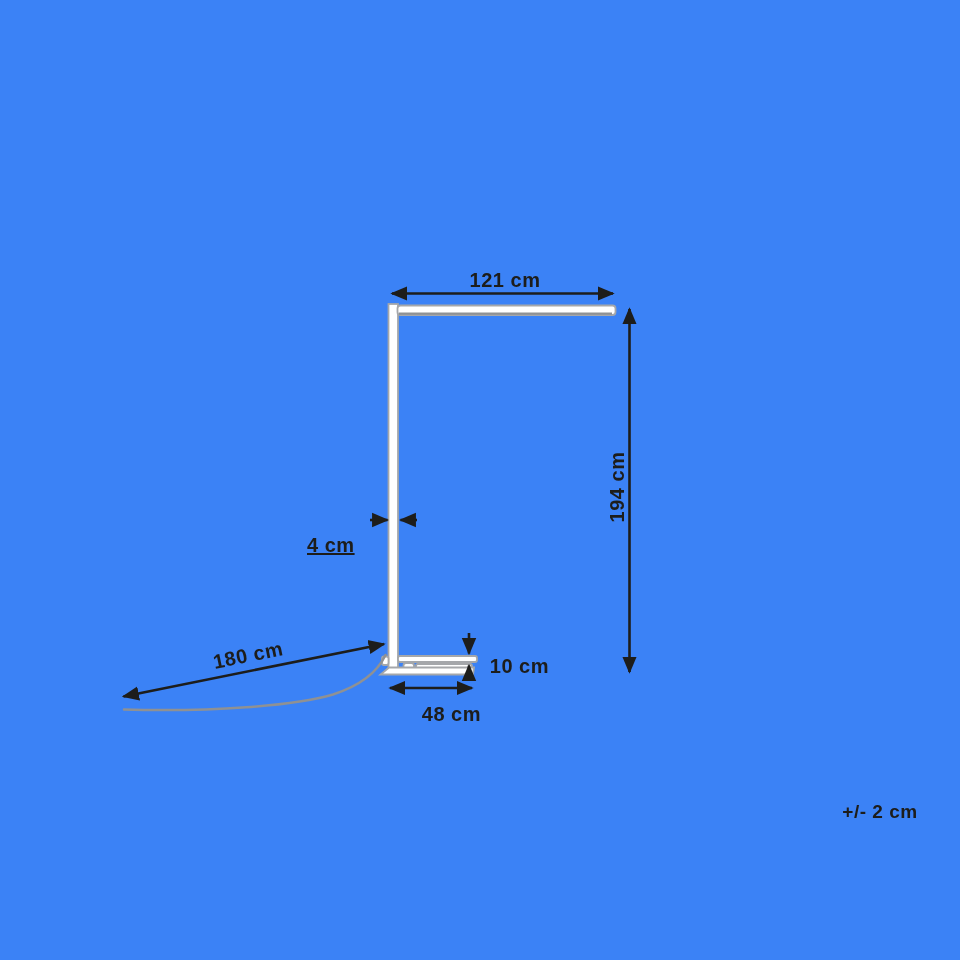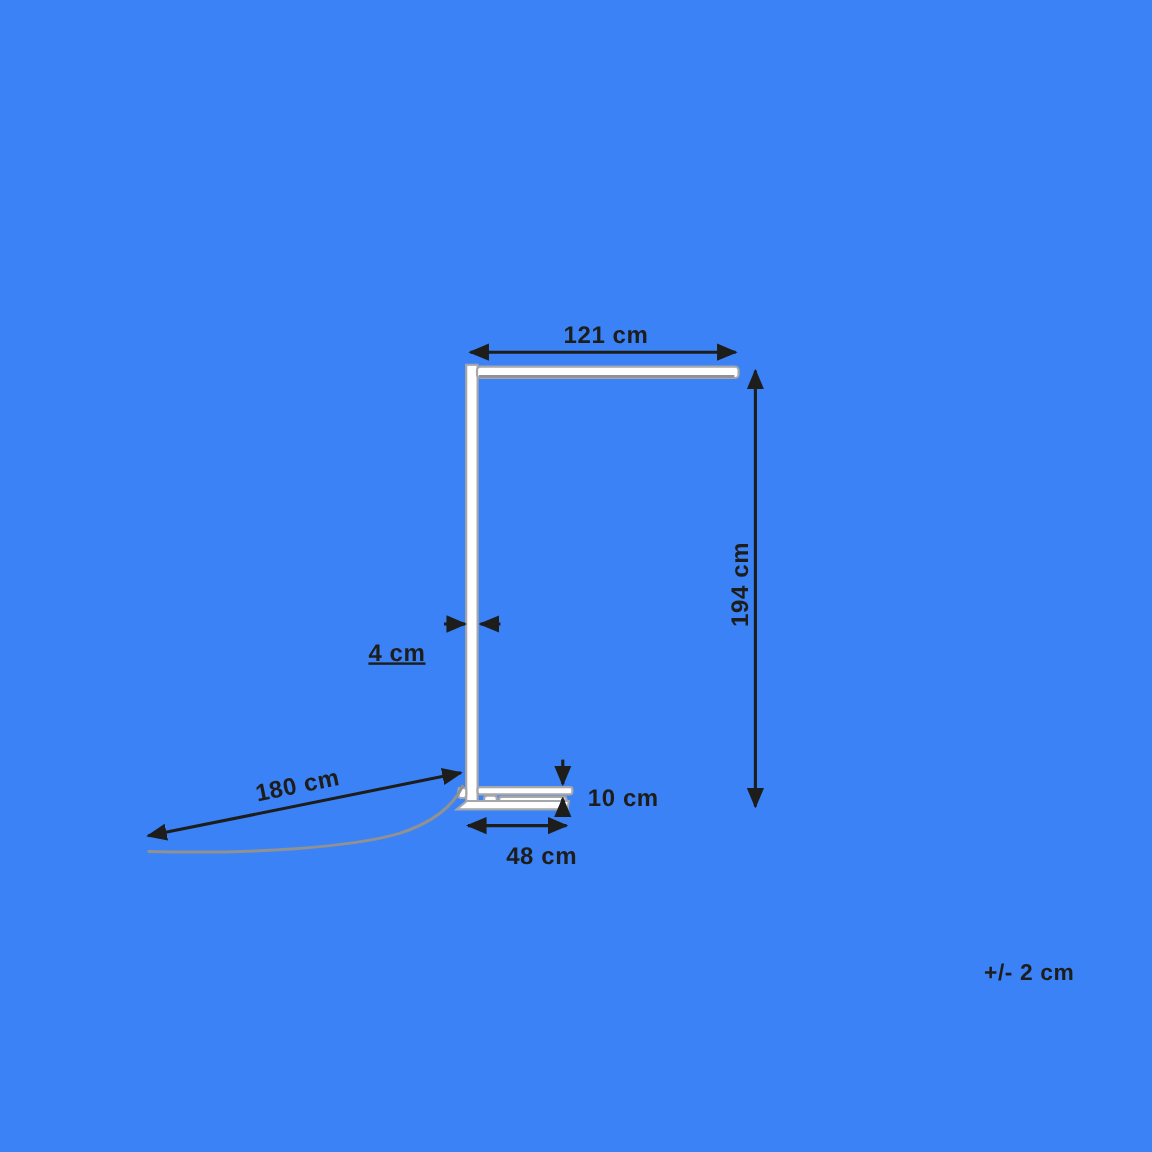--- a/index.html
+++ b/index.html
@@ -30,21 +30,21 @@
     line-height: 1;
     white-space: nowrap;
     letter-spacing: 0.5px;
   }
   .label-width      { left: 455px; top: 270px; width: 100px; text-align: center; }
   .label-height     { left: 617px; top: 487px; transform: translate(-50%,-50%) rotate(-90deg); transform-origin: center; }
   .label-pole       { left: 307px; top: 535px; width: 60px; text-align: left; text-decoration: underline; }
   .label-baseheight { left: 479px; top: 656px; width: 70px; text-align: right; }
   .label-basedepth  { left: 381px; top: 692px; width: 100px; text-align: right; margin-top: 12px; }
   .label-cable      { left: 248px; top: 655px; transform: translate(-50%,-50%) rotate(-11.5deg); transform-origin: center; }
-  .label-tolerance  { left: 820px; top: 802px; width: 120px; text-align: left; font-size: 19px; }
+  .label-tolerance  { left: 820px; top: 802px; width: 120px; text-align: center; font-size: 19px; }
 </style>
 </head>
 <body>
 
 <div class="canvas">
 
   <svg class="diagram-svg" viewBox="0 0 960 960" xmlns="http://www.w3.org/2000/svg">
     <defs>
       <marker id="arrow" viewBox="0 0 10 10" refX="9" refY="5" markerWidth="6.6" markerHeight="6.6" orient="auto-start-reverse">
         <path d="M0,0.8 L10,5 L0,9.2 z" fill="#1d1d1b"></path>

